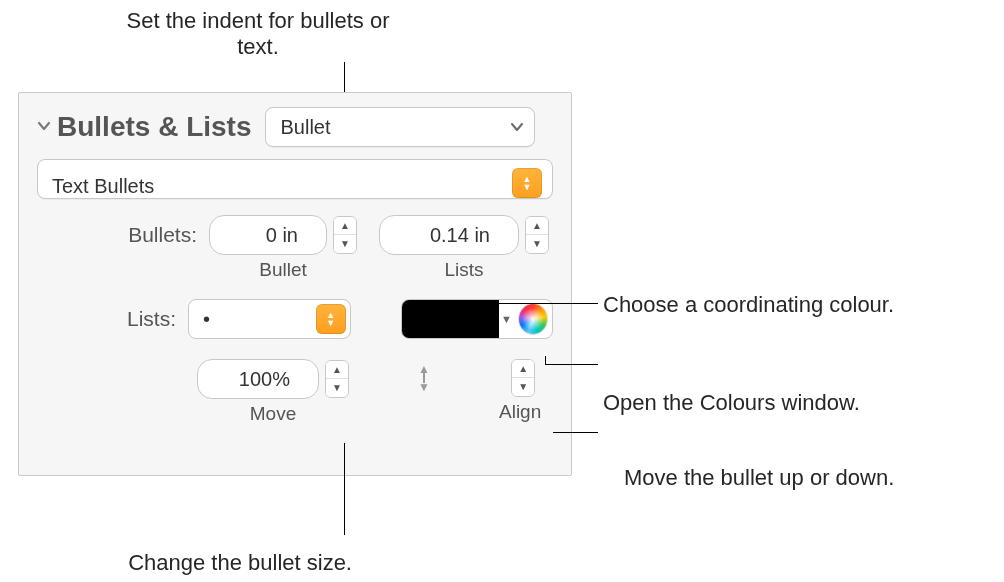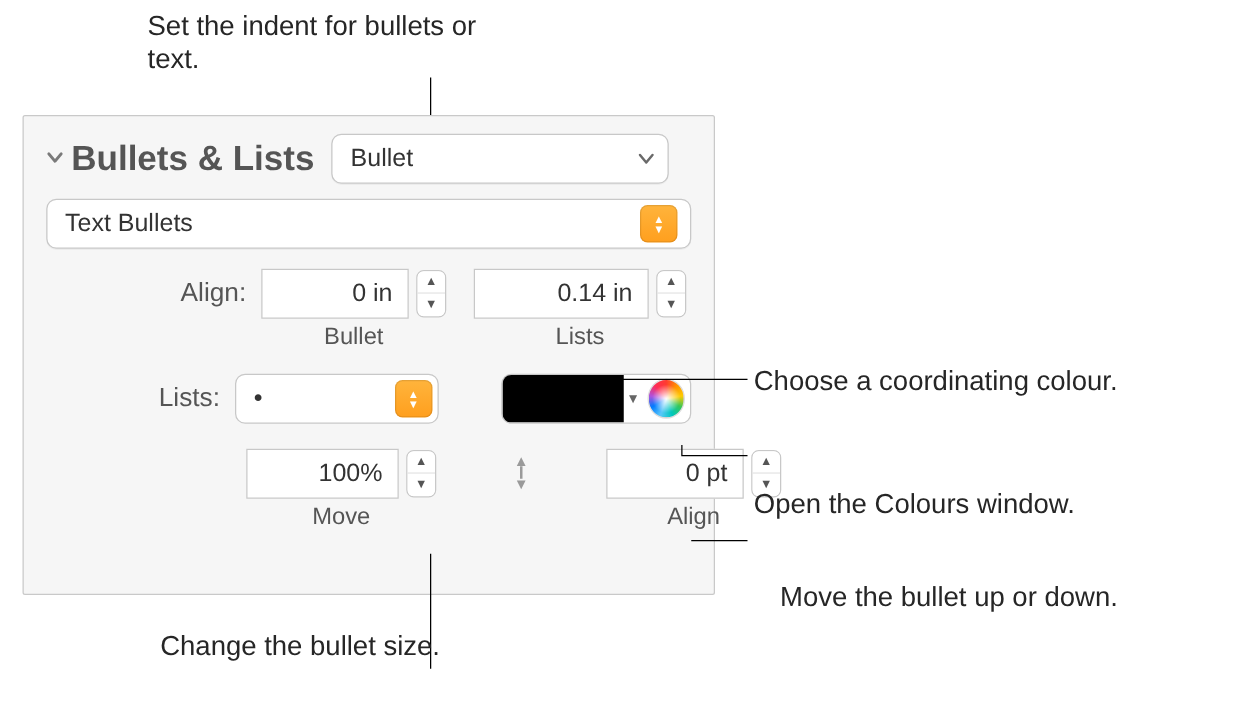--- a/index.html
+++ b/index.html
@@ -43,27 +43,27 @@
   .header-popup { width: 270px; margin-left: 14px; }
   .orange-handle {
     width: 30px; height: 30px; border-radius: 6px;
     background: linear-gradient(#ffb43c, #ff9f1e);
     display: flex; flex-direction: column; align-items: center; justify-content: center;
     gap: 2px; margin-left: 4px;
     box-shadow: inset 0 0 0 1px rgba(0,0,0,0.1);
   }
   .orange-handle .c { font-size: 9px; color: #fff; line-height: 6px; }
   .type-row { margin-bottom: 16px; }
-  .type-popup { flex: 1; }
+  .type-popup { flex: 1; align-items: flex-end; }
   .field-label { color: #555; font-size: 21px; margin-right: 12px; text-align: right; }
   .stepper-group { display: flex; align-items: center; }
   .numfield {
-    background: #fff; border: 1px solid #c8c8c8; border-radius: 0;
+    background: #fff; border: 1px solid #c8c8c8; border-radius: 15px;
     height: 40px; width: 118px; display: flex; align-items: center; justify-content: flex-end;
-    padding: 0 12px; font-size: 20px; color: #333;
+    padding: 0 28px; font-size: 20px; color: #333;
   }
   .numfield.wide { width: 140px; }
   .stepper {
     display: flex; flex-direction: column; margin-left: 6px;
     border: 1px solid #c8c8c8; border-radius: 6px; overflow: hidden; background: #fff;
     width: 24px; height: 38px;
   }
   .stepper button {
     border: none; background: #fff; height: 19px; font-size: 10px; color: #555; cursor: pointer;
     padding: 0; line-height: 10px;
@@ -103,21 +103,21 @@
   .valign-icon .bar { width: 2px; height: 10px; background: #9a9a9a; }
   
   .callout { position: absolute; font-size: 22px; color: #262626; }
   .leader { position: absolute; background: #000; }
   .bracket { position: absolute; border: 1px solid #000; border-bottom: none; }
   svg { display: block; }
 </style>
 </head>
 <body>
 
-<div class="callout" style="left:118px; top:8px; width:280px; text-align:left;">
+<div class="callout" style="left:118px; top:8px; width:280px; text-align:center;">
   <span>Set the indent for bullets or text.</span>
 </div>
 
 <div class="leader" style="left:344px; top:62px; width:1px; height:140px;"></div>
 <div class="bracket" style="left:183px; top:202px; width:355px; height:14px;"></div>
 
 <div class="panel">
   <div class="row section-header">
     <button class="disclose">
       <svg width="14" height="14" viewBox="0 0 14 14">
@@ -139,21 +139,21 @@
     <div class="popup type-popup">
       <span class="label">Text Bullets</span>
       <span class="orange-handle">
         <span class="c">▲</span>
           <span class="c">▼</span>
       </span>
     </div>
   </div>
 
   <div class="indent-block">
-    <div class="field-label indent-label">Align:</div>
+    <div class="field-label indent-label">Bullets:</div>
     <div class="col">
       <div class="stepper-group">
         <div class="numfield">0 in</div>
         <div class="stepper">
           <button>▲</button>
           <button>▼</button>
         </div>
       </div>
       <div class="sublabel">Bullet</div>
     </div>
@@ -197,21 +197,20 @@
       </div>
       <div class="sublabel">Move</div>
     </div>
     <div class="valign-icon">
       <span class="arr">▲</span>
         <span class="bar"></span>
         <span class="arr">▼</span>
     </div>
     <div class="col">
       <div class="stepper-group">
-        <div class="numfield" style="width:110px;">0 pt</div>
         <div class="stepper">
           <button>▲</button>
           <button>▼</button>
         </div>
       </div>
       <div class="sublabel">Align</div>
     </div>
   </div>
 </div>
 
@@ -226,15 +225,15 @@
 <div class="callout" style="left:603px; top:352px;margin-top:38px;">
   <span>Open the Colours window.</span>
 </div>
 
 <div class="leader" style="left:553px; top:432px; width:45px; height:1px;"></div>
 <div class="callout" style="left:624px; top:420px;margin-top:45px;">
   <span>Move the bullet up or down.</span>
 </div>
 
 <div class="leader" style="left:344px; top:443px; width:1px; height:92px;"></div>
-<div class="callout" style="left:42px; top:504px; width:310px; text-align:right;">
+<div class="callout" style="left:42px; top:550px; width:310px; text-align:right;">
   <span>Change the bullet size.</span>
 </div>
 
 </body></html>

